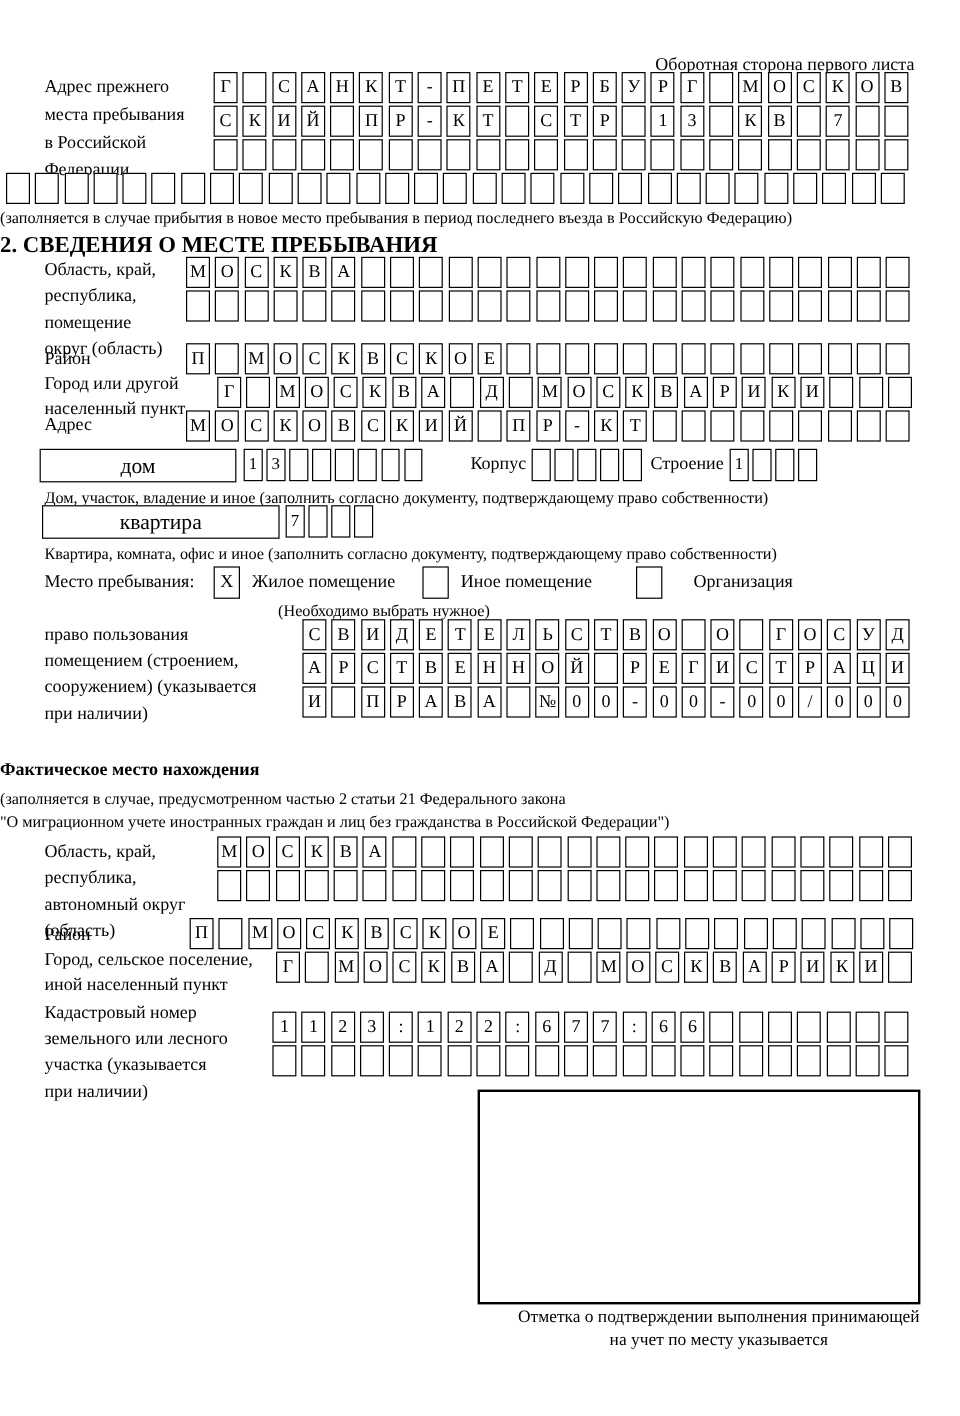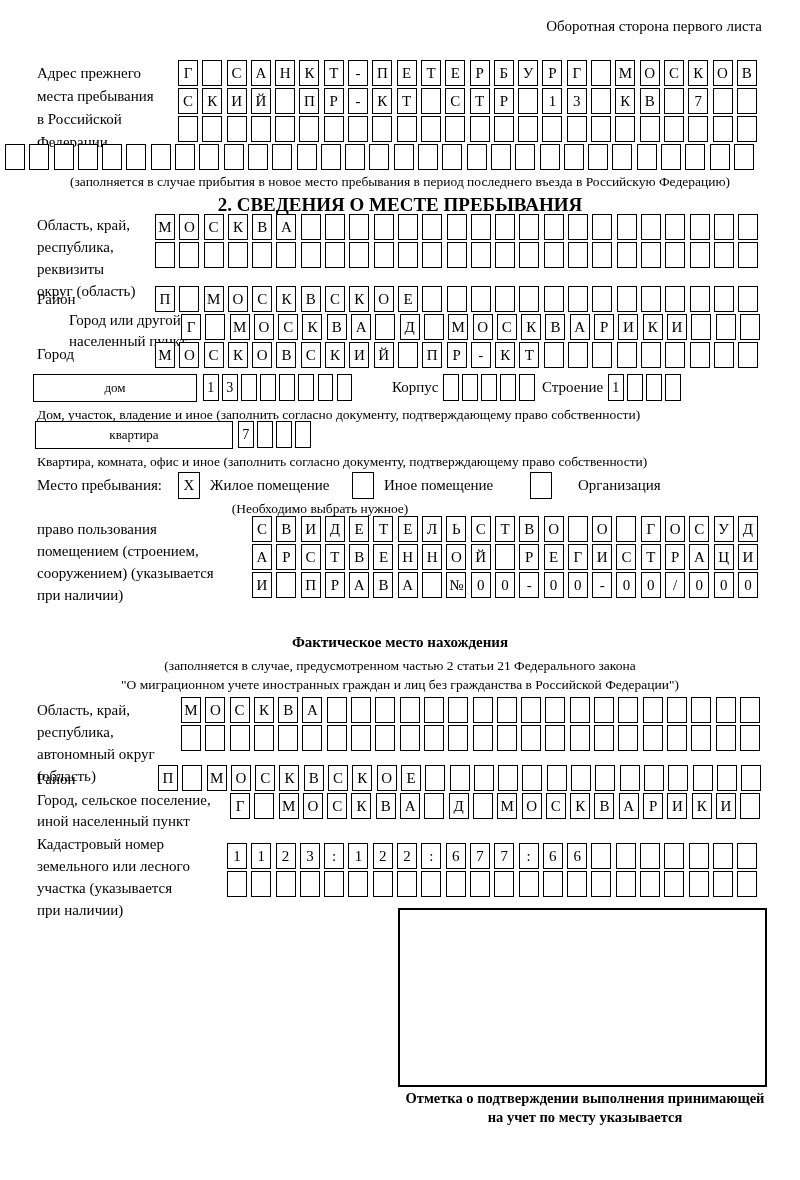--- a/index.html
+++ b/index.html
@@ -1,30 +1,30 @@
 <!DOCTYPE html>
 <html><head>
 <meta charset="utf-8">
 <style>
   html,body{margin:0;padding:0;}
   body{width:800px;height:1180px;background:#fff;position:relative;overflow:hidden;
        font-family:"Liberation Serif","DejaVu Serif",serif;color:#000;}
-  .abs{position:absolute;}
+  .abs{position:absolute;margin-top:28px;}
   .row{position:absolute;display:flex;gap:4.3px;}
   .cell{flex:none;width:20px;height:26px;border:1.5px solid #000;box-sizing:border-box;
         display:flex;align-items:center;justify-content:center;font-size:15px;background:#fff;}
   .row.narrow{gap:3.6px;}
   .row.narrow .cell{width:15.5px;height:27px;font-size:14px;}
   .lbl{position:absolute;font-size:15px;line-height:22px;}
   .lbl.lh23{line-height:23px;}
   .note{position:absolute;font-size:13.5px;line-height:18px;}
-  .center{left:0;width:800px;text-align:center;}
+  .center{left:0;width:800px;}
   .sect-title{position:absolute;font-weight:bold;font-size:19px;}
   .widebox{position:absolute;border:1.5px solid #000;height:28px;box-sizing:border-box;
-           display:flex;align-items:center;justify-content:center;font-size:13px;background:#fff;}
+           display:flex;align-items:center;justify-content:center;font-size:18px;background:#fff;}
   .cbox{position:absolute;width:22px;height:27px;border:1.5px solid #000;box-sizing:border-box;
         display:flex;align-items:center;justify-content:center;font-size:15px;background:#fff;}
   .stamp{position:absolute;border:2px solid #000;background:#fff;}
   .inline-lbl{position:absolute;font-size:15px;white-space:nowrap;}
   .stamp-note{position:absolute;font-size:14.5px;line-height:18.5px;text-align:center;}
 </style>
 </head>
 <body>
 
 <div class="abs" style="top:18px;right:38px;font-size:15px;">Оборотная сторона первого листа</div>
@@ -146,21 +146,21 @@
     <span class="cell"></span>
     <span class="cell"></span>
   </div>
 <div class="note center" style="top:173px;">(заполняется в случае прибытия в новое место пребывания в период последнего въезда в Российскую Федерацию)</div>
 
 <div class="sect-title center" style="top:194px;">2. СВЕДЕНИЯ О МЕСТЕ ПРЕБЫВАНИЯ</div>
 
 <div class="lbl" style="left:37px;top:214px;">
   <div>Область, край,</div>
   <div>республика,</div>
-  <div>реквизиты</div>
+  <div>помещение</div>
   <div>округ (область)</div>
 </div>
 <div class="row" style="left:155px;top:214px;">
     <span class="cell">М</span>
     <span class="cell">О</span>
     <span class="cell">С</span>
     <span class="cell">К</span>
     <span class="cell">В</span>
     <span class="cell">А</span>
     <span class="cell"></span>
@@ -233,21 +233,21 @@
     <span class="cell"></span>
     <span class="cell"></span>
     <span class="cell"></span>
     <span class="cell"></span>
     <span class="cell"></span>
     <span class="cell"></span>
     <span class="cell"></span>
     <span class="cell"></span>
   </div>
 
-<div class="lbl" style="left:37px;top:310px;line-height:21px;margin-left:32px;">
+<div class="lbl" style="left:37px;top:310px;line-height:21px;">
   <div>Город или другой</div>
   <div>населенный пункт</div>
 </div>
 <div class="row" style="left:181px;top:314px;">
     <span class="cell">Г</span>
     <span class="cell"></span>
     <span class="cell">М</span>
     <span class="cell">О</span>
     <span class="cell">С</span>
     <span class="cell">К</span>
@@ -264,21 +264,21 @@
     <span class="cell">А</span>
     <span class="cell">Р</span>
     <span class="cell">И</span>
     <span class="cell">К</span>
     <span class="cell">И</span>
     <span class="cell"></span>
     <span class="cell"></span>
     <span class="cell"></span>
   </div>
 
-<div class="lbl" style="left:37px;top:343px;">Город</div>
+<div class="lbl" style="left:37px;top:343px;">Адрес</div>
 <div class="row" style="left:155px;top:342px;">
     <span class="cell">М</span>
     <span class="cell">О</span>
     <span class="cell">С</span>
     <span class="cell">К</span>
     <span class="cell">О</span>
     <span class="cell">В</span>
     <span class="cell">С</span>
     <span class="cell">К</span>
     <span class="cell">И</span>
@@ -592,16 +592,16 @@
     <span class="cell"></span>
     <span class="cell"></span>
     <span class="cell"></span>
     <span class="cell"></span>
     <span class="cell"></span>
     <span class="cell"></span>
     <span class="cell"></span>
   </div>
 
 <div class="stamp" style="left:398px;top:908px;width:365px;height:175px;"></div>
-<div class="stamp-note" style="left:389px;top:1089px;width:392px;font-weight:bold;">
+<div class="stamp-note" style="left:403px;top:1089px;width:392px;">
   <div>Отметка о подтверждении выполнения принимающей</div>
   <div>на учет по месту указывается</div>
 </div>
 
 </body></html>

